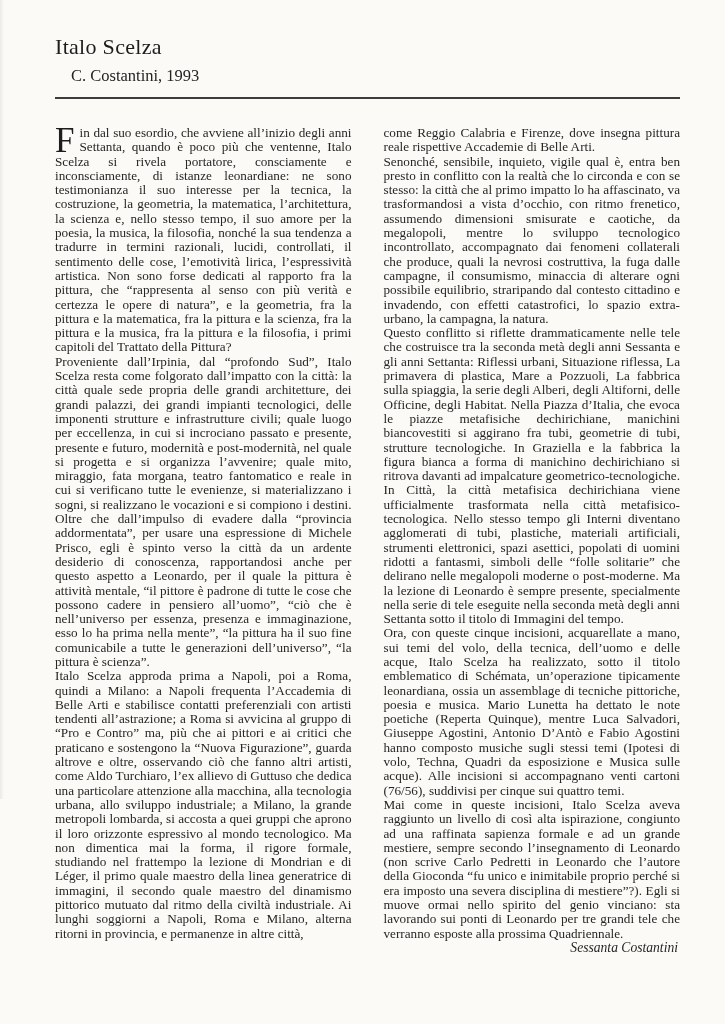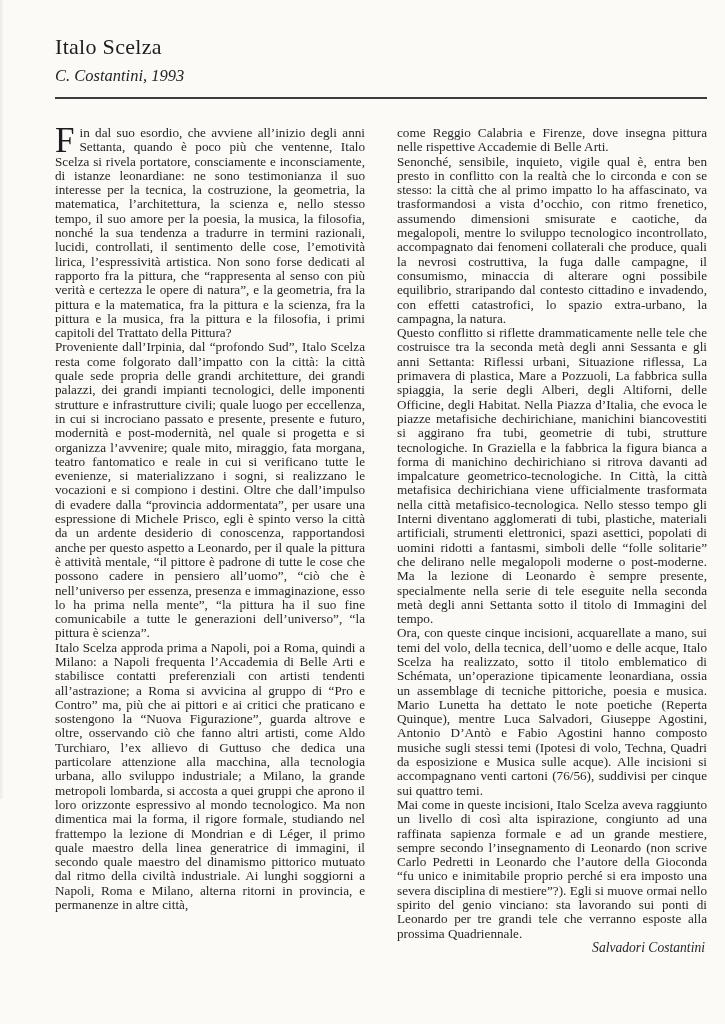--- a/index.html
+++ b/index.html
@@ -7,35 +7,34 @@
     width: 725px; height: 1024px;
     background: #fbfaf7;
     font-family: "Liberation Serif", serif;
     color: #232323;
     position: relative;
     overflow: hidden;
   }
   .page {
     box-sizing: border-box;
     width: 725px; height: 799px;
-    padding: 34px 18px 0 55px;
+    padding: 34px 45px 0 55px;
     background: linear-gradient(90deg, #eceae5 0px, #fbfaf7 4px);
   }
   .title {
     font-size: 22px;
     letter-spacing: 0.3px;
     color: #1d1d1d;
     margin: 0;
     font-weight: normal;
   }
   .byline {
     font-size: 16.5px;
-    font-style: italic;
     color: #242424;
-    margin: 6px 0 0 0;
+    margin: 6px 0 0 16px;
   }
   .rule {
     height: 2px;
     background: #3c3c3c;
     margin-top: 11px;
     border: none;
   }
   .columns {
     display: flex;
     gap: 32px;
@@ -74,21 +73,21 @@
   <div class="rule"></div>
 
   <div class="columns">
     <div class="col">
         <p><span class="dropcap">F</span><span>in dal suo esordio, che avviene all’inizio degli anni Settanta, quando è poco più che ventenne,  Italo Scelza si rivela portatore, consciamente e inconsciamente, di istanze leonardiane: ne sono testimonianza il suo interesse per la tecnica, la costruzione, la geometria, la matematica, l’architettura, la scienza e, nello stesso tempo, il suo amore per la poesia, la musica, la filosofia, nonché la sua tendenza a tradurre in termini razionali, lucidi, controllati, il sentimento delle cose, l’emotività lirica, l’espressività artistica. Non sono forse dedicati al rapporto fra la pittura, che “rappresenta al senso con più verità e certezza le opere di natura”, e la geometria, fra la pittura e la matematica, fra la pittura e la scienza, fra la pittura e la musica, fra la pittura e la filosofia, i primi capitoli del </span><span class="it">Trattato della Pittura</span><span>?</span></p>
         <p><span>Proveniente dall’Irpinia, dal “profondo Sud”, Italo Scelza resta come folgorato dall’impatto con la città: la città quale sede propria delle grandi architetture, dei grandi palazzi, dei grandi impianti tecnologici, delle imponenti strutture e infrastrutture civili; quale luogo per eccellenza, in cui si incrociano passato e presente, presente e futuro, modernità e post-modernità, nel quale si progetta e si organizza l’avvenire; quale mito, miraggio, fata morgana, teatro fantomatico e reale in cui si verificano tutte le evenienze, si materializzano i sogni, si realizzano le vocazioni e si compiono i destini. Oltre che dall’impulso di evadere dalla “provincia addormentata”, per usare una espressione di Michele Prisco, egli è spinto verso la città da un ardente desiderio di conoscenza, rapportandosi anche per questo aspetto a Leonardo, per il quale la pittura è attività mentale, “il pittore è padrone di tutte le cose che possono cadere in pensiero all’uomo”, “ciò che è nell’universo per essenza, presenza e immaginazione, esso lo ha prima nella mente”, “la pittura ha il suo fine comunicabile a tutte le generazioni dell’universo”, “la pittura è scienza”.</span></p>
         <p><span>Italo Scelza approda prima a Napoli, poi a Roma, quindi a Milano: a Napoli frequenta l’Accademia di Belle Arti e stabilisce contatti preferenziali con artisti tendenti all’astrazione; a Roma si avvicina al gruppo di “Pro e Contro” ma, più che ai pittori e ai critici che praticano e sostengono la “Nuova Figurazione”, guarda altrove e oltre, osservando ciò che fanno altri artisti, come Aldo Turchiaro, l’ex allievo di Guttuso che dedica una particolare attenzione alla macchina, alla tecnologia urbana, allo sviluppo industriale; a Milano, la grande metropoli lombarda, si accosta a quei gruppi che aprono il loro orizzonte espressivo al mondo tecnologico. Ma non dimentica mai la forma, il rigore formale, studiando nel frattempo la lezione di Mondrian e di Léger, il primo quale maestro della linea generatrice di immagini, il secondo quale maestro del dinamismo pittorico mutuato dal ritmo della civiltà industriale. Ai lunghi soggiorni a Napoli, Roma e Milano, alterna ritorni in provincia, e permanenze in altre città,</span></p>
       </div>
     <div class="col">
 
-    <p><span>come Reggio Calabria e Firenze, dove insegna pittura nelle rispettive Accademie di Belle Arti.</span></p>
+    <p><span>come Reggio Calabria e Firenze, dove insegna pittura reale rispettive Accademie di Belle Arti.</span></p>
         <p><span>Senonché, sensibile, inquieto, vigile qual è, entra ben presto in conflitto con la realtà che lo circonda e con se stesso: la città che al primo impatto lo ha affascinato, va trasformandosi a vista d’occhio, con ritmo frenetico, assumendo dimensioni smisurate e caotiche, da megalopoli, mentre lo sviluppo tecnologico incontrollato, accompagnato dai fenomeni collaterali che produce, quali la nevrosi costruttiva, la fuga dalle campagne, il consumismo, minaccia di alterare ogni possibile equilibrio, straripando dal contesto cittadino e invadendo, con effetti catastrofici, lo spazio extra-urbano, la campagna, la natura.</span></p>
         <p><span>Questo conflitto si riflette drammaticamente nelle tele che costruisce tra la seconda metà degli anni Sessanta e gli anni Settanta: </span><span class="it">Riflessi urbani, Situazione riflessa, La primavera di plastica, Mare a Pozzuoli, La fabbrica sulla spiaggia</span><span>, la serie degli </span><span class="it">Alberi</span><span>, degli </span><span class="it">Altiforni</span><span>, delle </span><span class="it">Officine</span><span>, degli </span><span class="it">Habitat</span><span>. Nella </span><span class="it">Piazza d’Italia</span><span>, che evoca le piazze metafisiche dechirichiane, manichini biancovestiti si aggirano fra tubi, geometrie di tubi, strutture tecnologiche. In </span><span class="it">Graziella e la fabbrica</span><span> la figura bianca a forma di manichino dechirichiano si ritrova davanti ad impalcature geometrico-tecnologiche. In </span><span class="it">Città</span><span>, la città metafisica dechirichiana viene ufficialmente trasformata nella città metafisico-tecnologica. Nello stesso tempo gli </span><span class="it">Interni</span><span> diventano agglomerati di tubi, plastiche, materiali artificiali, strumenti elettronici, spazi asettici, popolati di uomini ridotti a fantasmi, simboli delle “folle solitarie” che delirano nelle megalopoli moderne o post-moderne. Ma la lezione di Leonardo è sempre presente, specialmente nella serie di tele eseguite nella seconda metà degli anni Settanta sotto il titolo di </span><span class="it">Immagini del tempo</span><span>.</span></p>
         <p><span>Ora, con queste cinque incisioni, acquarellate a  mano, sui temi del volo, della tecnica, dell’uomo e delle acque, Italo Scelza ha realizzato, sotto il titolo emblematico di </span><span class="it">Schémata</span><span>, un’operazione tipicamente leonardiana, ossia un </span><span class="it">assemblage</span><span> di tecniche pittoriche, poesia e musica. Mario Lunetta ha dettato le note poetiche (</span><span class="it">Reperta Quinque</span><span>), mentre Luca Salvadori, Giuseppe Agostini, Antonio D’Antò e Fabio Agostini hanno composto musiche sugli stessi temi (</span><span class="it">Ipotesi di volo, Techna, Quadri da esposizione</span><span>  e </span><span class="it">Musica sulle acque</span><span>). Alle incisioni si accompagnano venti cartoni (76/56), suddivisi per cinque sui quattro temi.</span></p>
         <p><span>Mai come in queste incisioni, Italo Scelza aveva raggiunto un livello di così alta ispirazione, congiunto ad una raffinata sapienza formale e ad un grande mestiere, sempre secondo l’insegnamento di Leonardo (non scrive Carlo Pedretti in </span><span class="it">Leonardo</span><span> che l’autore della </span><span class="it">Gioconda</span><span> “fu unico e inimitabile proprio perché si era imposto una severa disciplina di mestiere”?). Egli si muove ormai nello spirito del genio vinciano: sta lavorando sui ponti di Leonardo per tre grandi tele che verranno esposte alla prossima Quadriennale.</span></p>
-        <p class="signature">Salvadori Costantini</p>
+        <p class="signature">Sessanta Costantini</p>
       </div>
   </div>
 </div>
 
 </body></html>

